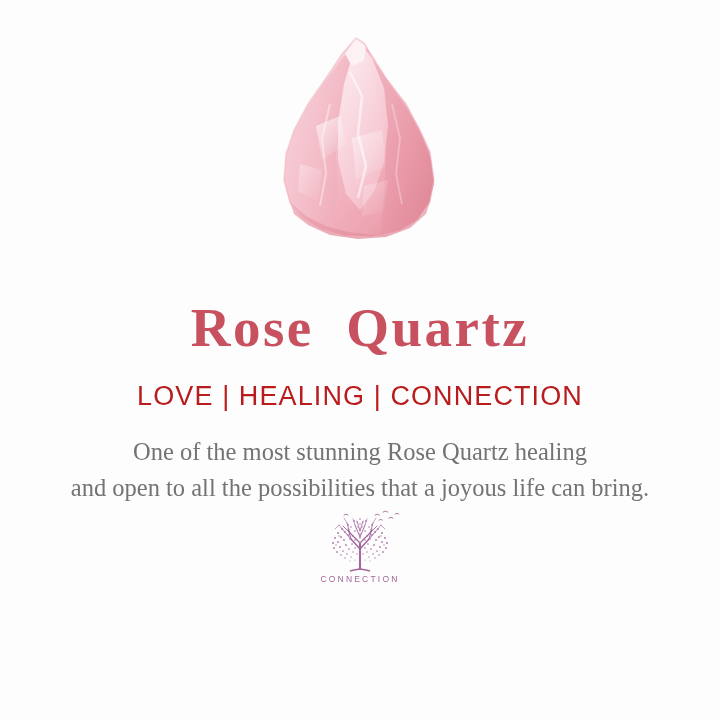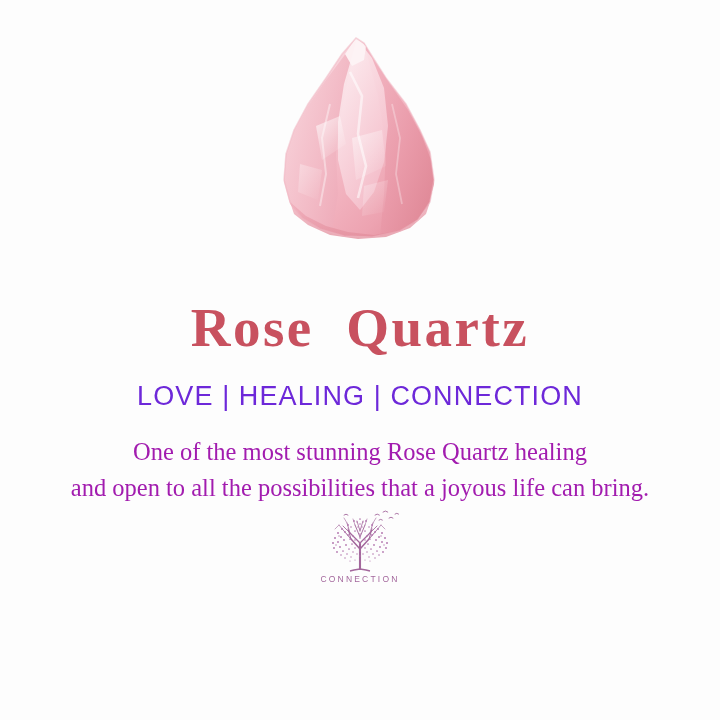--- a/index.html
+++ b/index.html
@@ -49,36 +49,36 @@
     margin: 30px 0 0 0;
     text-align: center;
     white-space: pre;
   }
 
   
   .subtitle {
     font-family: "Liberation Sans", sans-serif;
     font-size: 27px;
     font-weight: 300;
-    color: #6d28d9;
+    color: #b91c1c;
     letter-spacing: 1.1px;
     margin: 26px 0 0 0;
     text-align: center;
     white-space: nowrap;
   }
 
   
   .body-copy {
     width: 660px;
     margin: 22px auto 0 auto;
     text-align: center;
     font-family: "Liberation Serif", serif;
     font-size: 24.5px;
     line-height: 36px;
-    color: #a21caf;
+    color: #737373;
   }
   .body-line {
     display: block;
     white-space: nowrap;
   }
 
   
   .logo-block {
     position: absolute;
     left: 0;

